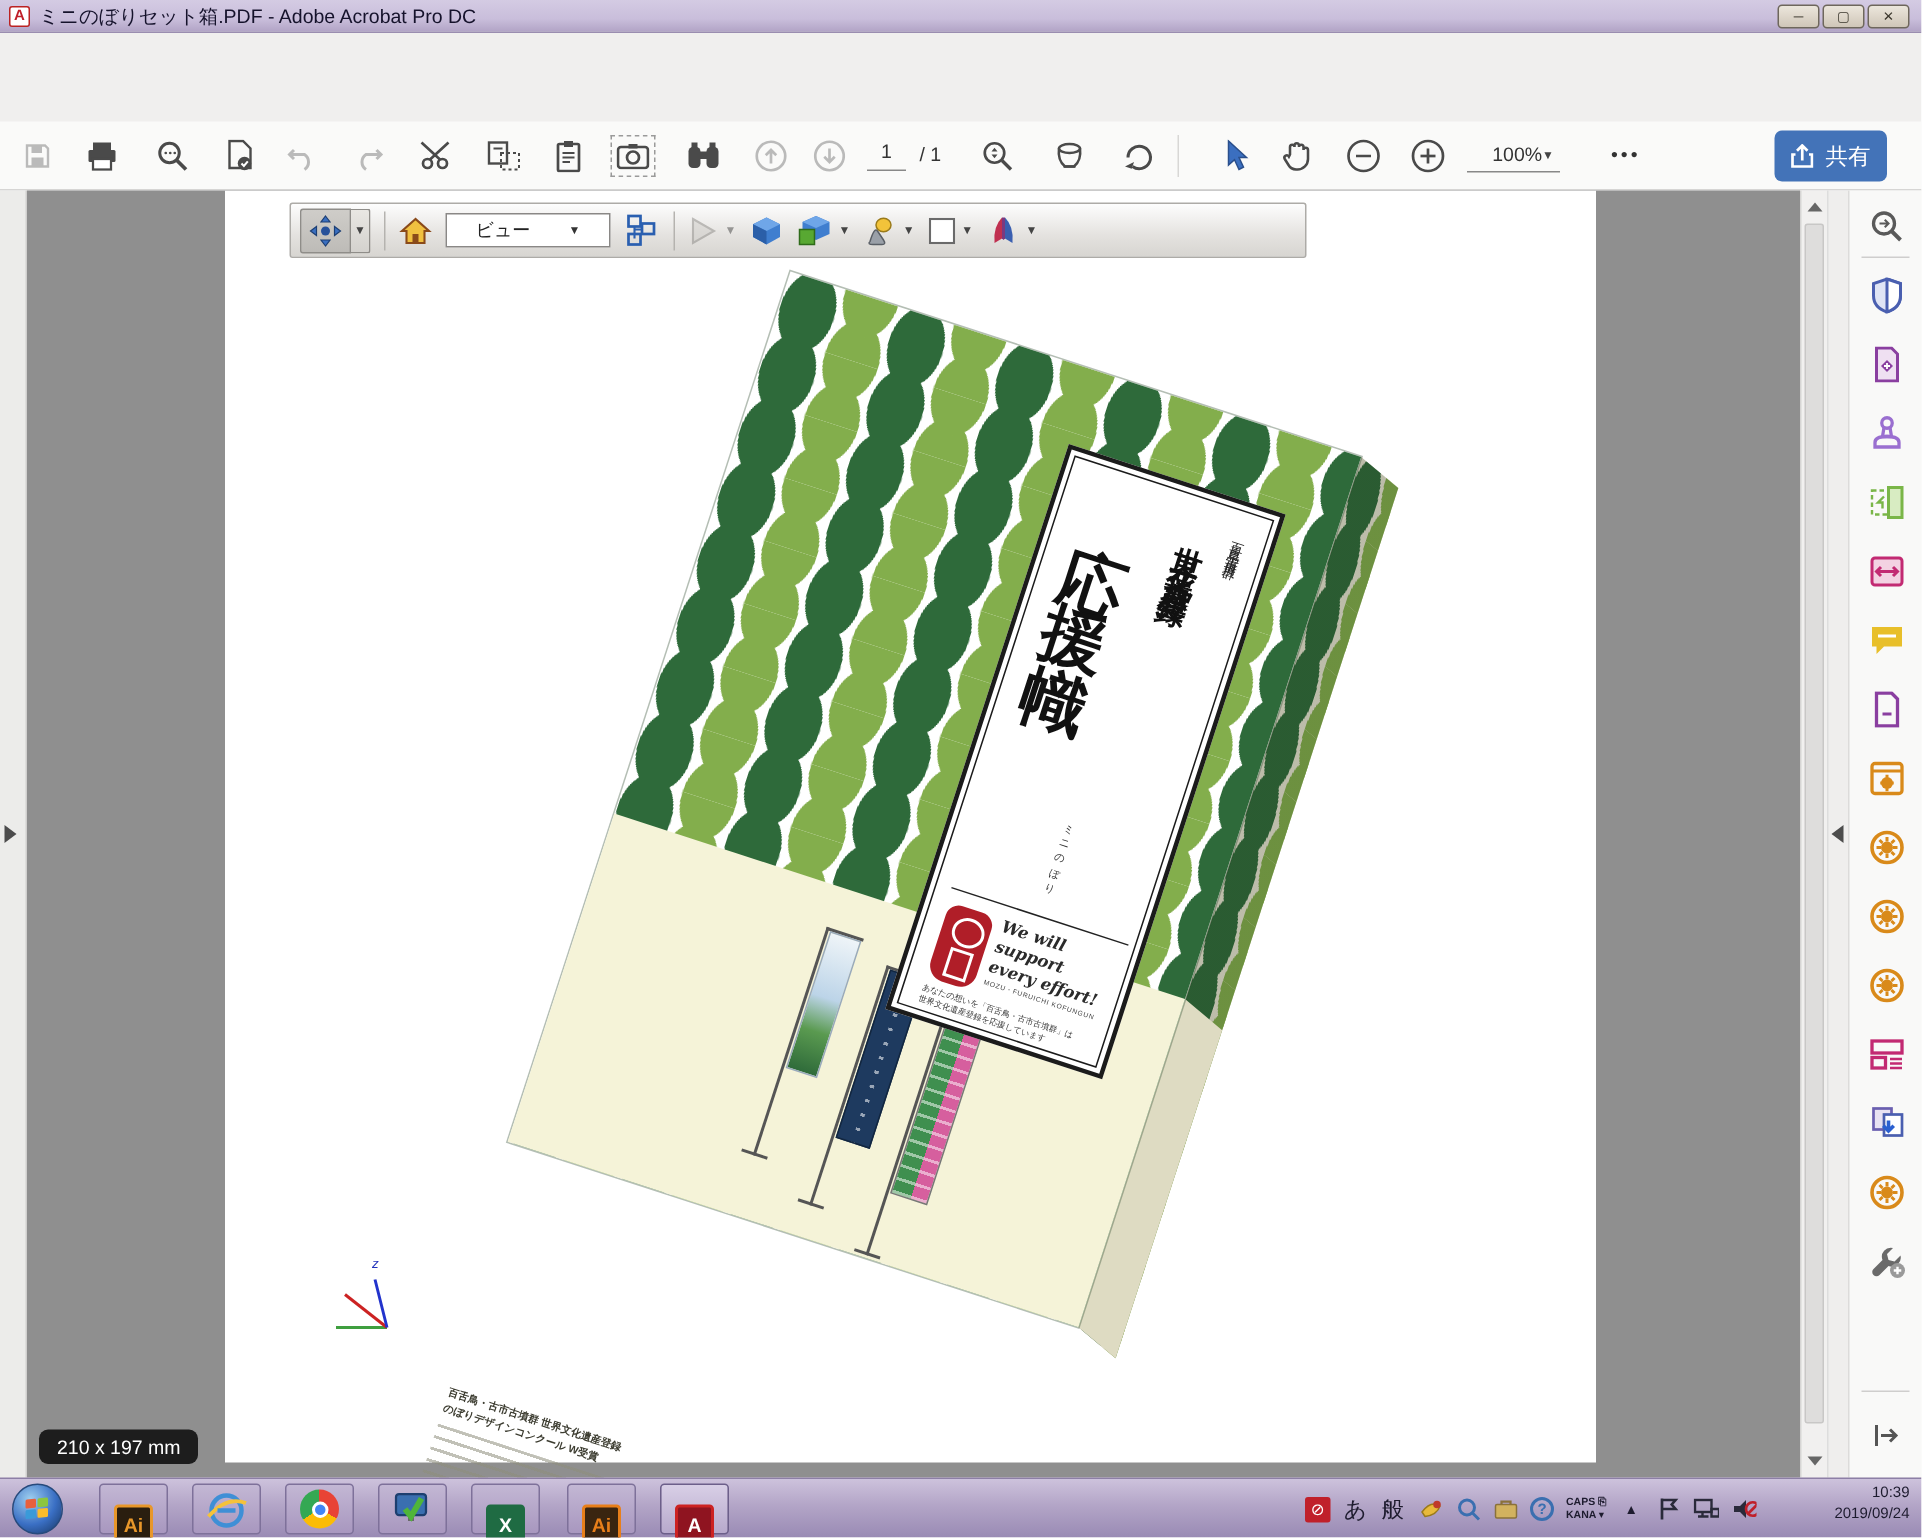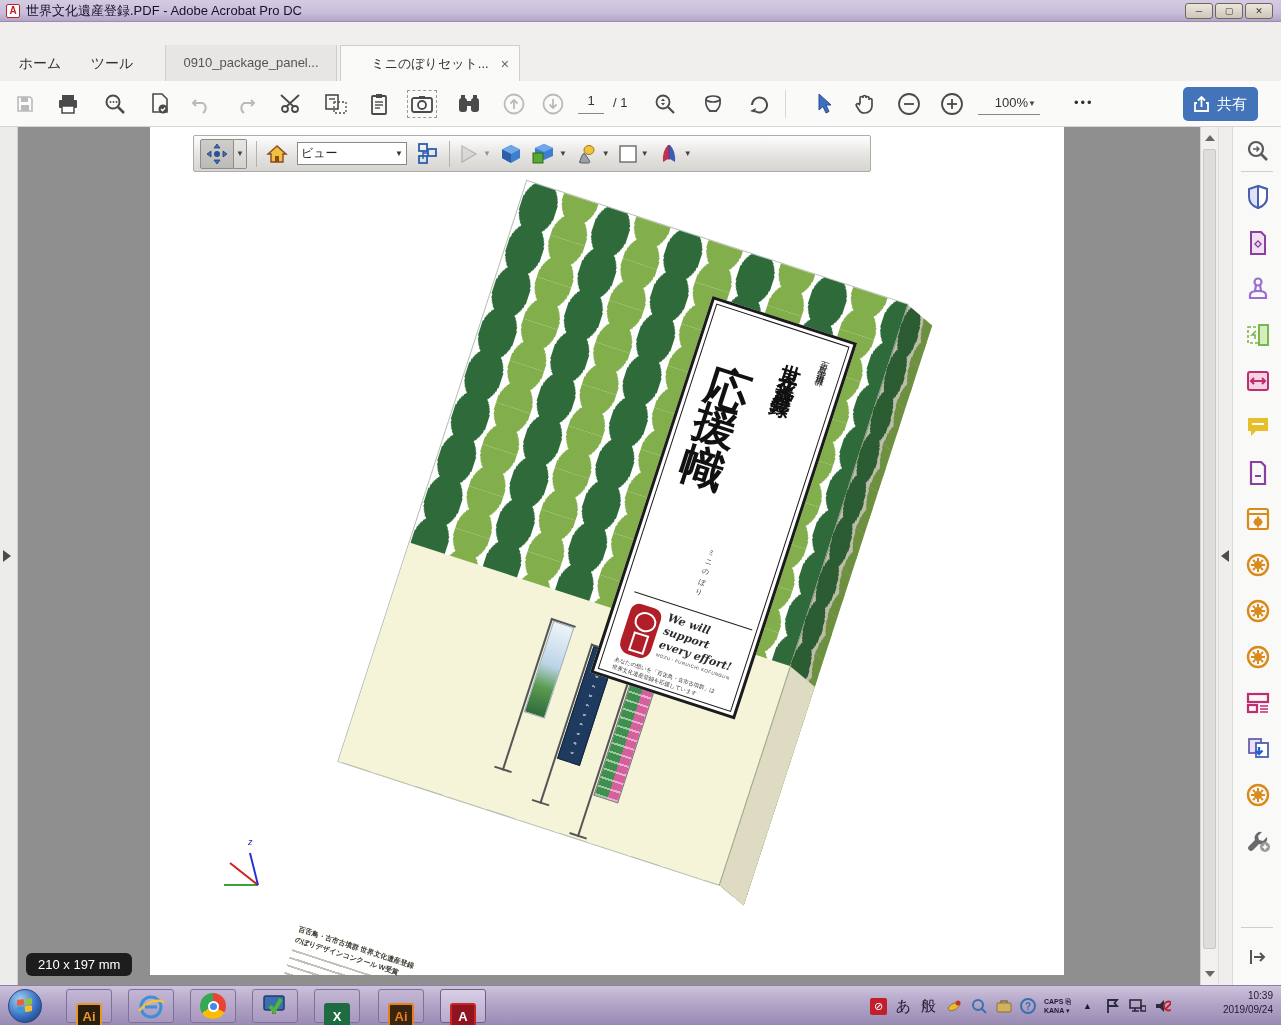--- a/index.html
+++ b/index.html
@@ -66,21 +66,21 @@
   .bar3d { position:absolute; left:43px; top:8px; width:678px; height:37px;
     background:linear-gradient(#fdfdfd,#e4e2df 60%,#d7d5d1); border:1px solid #adaba7; border-radius:2px;
     display:flex; align-items:center; padding:0 6px; gap:9px; }
   .b3item { display:flex; align-items:center; height:28px; }
   .b3sep { width:1px; height:26px; background:#b5b3af; }
   .orbitbtn { width:34px; height:30px; background:linear-gradient(#cfcdc9,#bdbbb7); border:1px solid #8f8d89; border-radius:2px 0 0 2px;
     display:flex; align-items:center; justify-content:center; }
   .orbitdrop { width:13px; height:30px; border:1px solid #8f8d89; border-left:none; border-radius:0 2px 2px 0;
     display:flex; align-items:center; justify-content:center; font-size:8px; color:#444; background:linear-gradient(#e9e7e3,#d4d2ce); }
   .combo3d { width:110px; height:23px; background:#fff; border:1px solid #8a8886; display:flex; align-items:center;
-    justify-content:space-between; padding:0 3px; font-size:12px; color:#222; }
+    justify-content:space-between; padding:0 19px; font-size:12px; color:#222; }
   .dcar { font-size:8px; color:#444; margin-left:4px; }
 
   
   .box3d { position:absolute; left:377px; top:54px; width:400px; height:610px;
     transform:rotate(18deg); transform-origin:0 0; }
   .boxfront { position:absolute; left:0; top:0; width:400px; height:610px; background-color:#fff;
     background-image:
       radial-gradient(ellipse 19px 28px at 19px 22px, var(--pattern-dark,#2e6a3a) 96%, transparent 97%),
       radial-gradient(ellipse 19px 28px at 57px 0px,  var(--pattern-light,#83ae4c) 96%, transparent 97%),
       radial-gradient(ellipse 19px 28px at 57px 44px, var(--pattern-light,#83ae4c) 96%, transparent 97%);
@@ -158,40 +158,29 @@
   .capsblock { font-size:7px; line-height:1.3; color:#1d1b2e; font-weight:bold; }
   .clock { position:absolute; right:8px; top:3px; width:96px; text-align:right; font-size:10px; color:#1d1b2e; line-height:1.35; }
 </style>
 </head>
 <body>
 
 <div class="screen">
 
   <div class="titlebar">
     <div class="appicon">A</div>
-    <div class="ttext">世界文化遺産登録.PDF - Adobe Acrobat Pro DC</div>
+    <div class="ttext">ミニのぼりセット箱.PDF - Adobe Acrobat Pro DC</div>
     <div class="winbtns">
       <div class="winbtn">─</div>
       <div class="winbtn">▢</div>
       <div class="winbtn">✕</div>
     </div>
   </div>
 
 
-  <div class="tabbar">
-    <div class="navtab" style="left:8px;width:64px;">ホーム</div>
-    <div class="navtab" style="left:80px;width:64px;">ツール</div>
-    <div class="doctab" style="left:165px;width:172px;">0910_package_panel...</div>
-    <div class="doctab active" style="left:340px;width:180px;">
-      <span>ミニのぼりセット...</span>
-      <span class="close">×</span>
-    </div>
-    <div class="helpcirc" style="left:1201px;">?</div>
-    <div class="avatar" style="left:1242px;"></div>
-  </div>
 
   <div class="toolbar">
     <div class="tb disabled" style="left:10px;">
       <svg width="20" height="20">
           <path d="M3 3h12l2 2v12H3z" fill="none" stroke="#555" stroke-width="1.6"></path>
           <rect x="6" y="11" width="8" height="6" fill="#555"></rect>
           <rect x="6" y="3" width="7" height="5" fill="#555"></rect>
         </svg>
     </div>
     <div class="tb" style="left:53px;">

